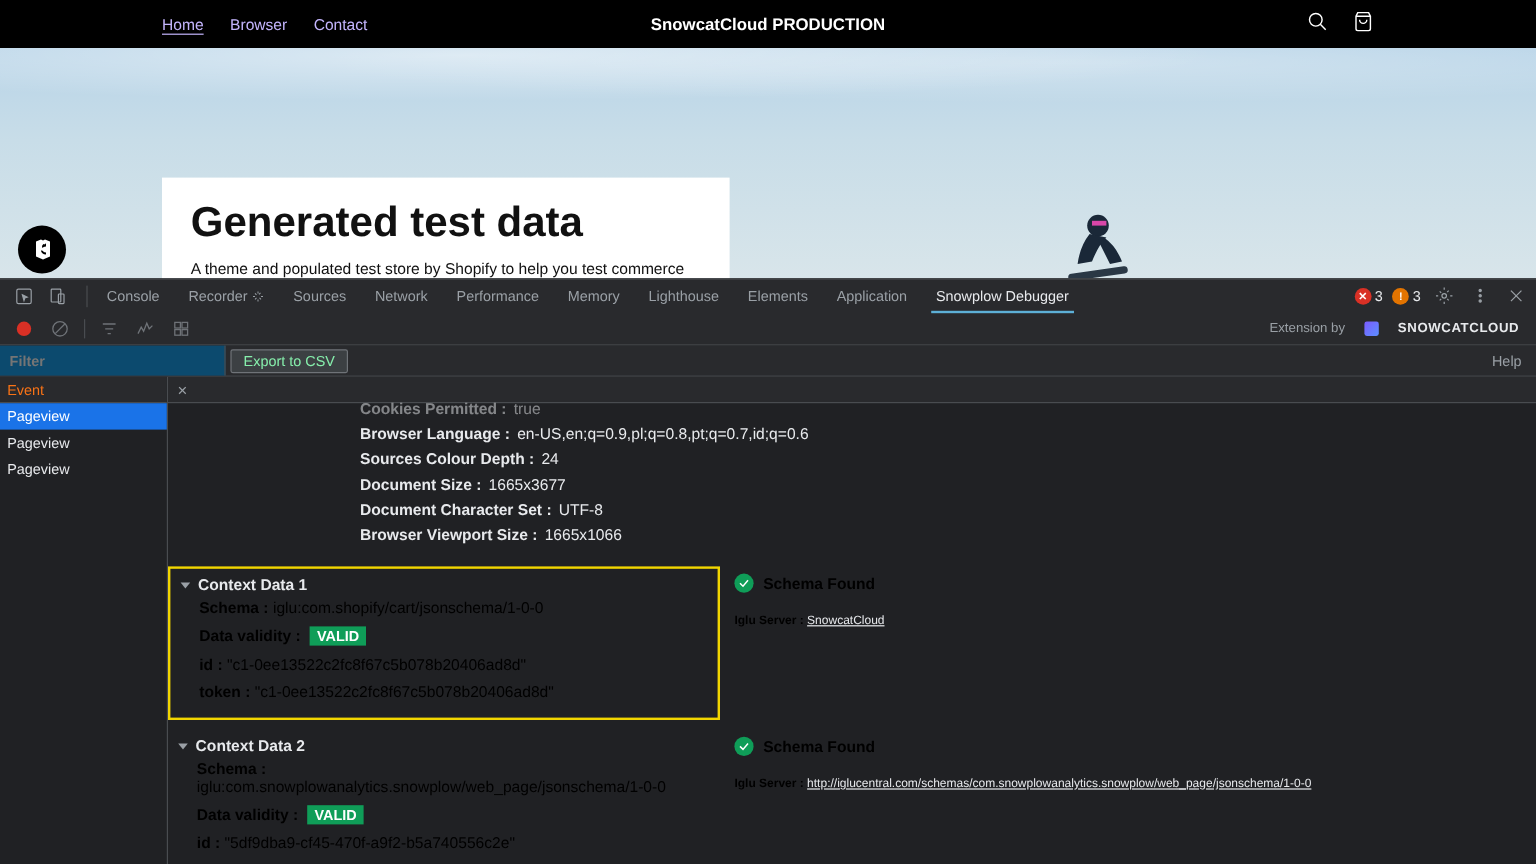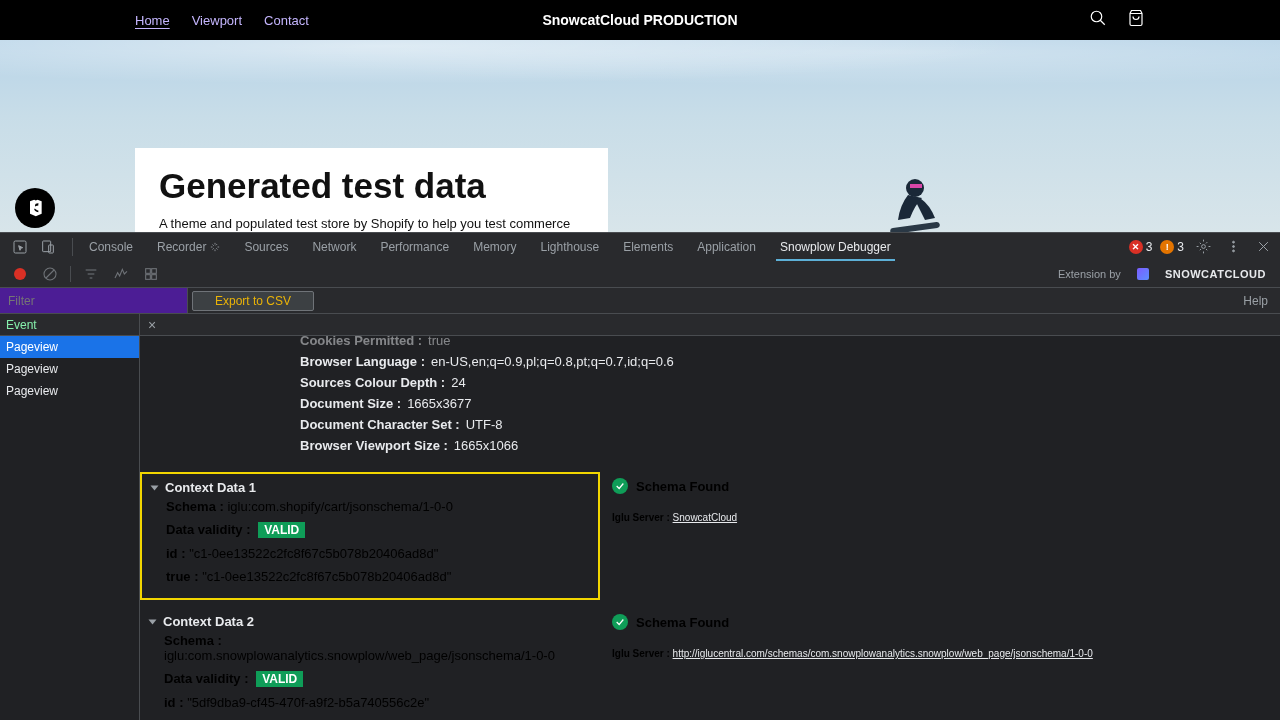--- a/index.html
+++ b/index.html
@@ -47,28 +47,28 @@
 .tb-icon { width: 24px; height: 24px; display: flex; align-items: center; justify-content: center; }
 .rec-dot { width: 12px; height: 12px; border-radius: 50%; background: #d93025; }
 .tb-icon svg { width:16px; height:16px; stroke:#6f7378; fill:none; stroke-width:1.6;}
 .tb-sep { width:1px; height:16px; background:#494c50; margin:0 2px;}
 .ext-label { margin-left: auto; font-size: 11px; color: #9aa0a6; display:flex; align-items:center; gap:16px; padding-right:6px;justify-content:center;}
 .ext-label .brand { font-weight: 700; letter-spacing: 0.5px; color:#e8eaed; }
 .ext-label .brand-icon { width:12px;height:12px; background:linear-gradient(135deg,#7b5cff,#5c8fff); border-radius:2px;}
 
 
 .filter-row { height: 26px; background: #292a2d; display: flex; align-items: center; border-bottom: 1px solid #494c50; }
-.filter-input { width: 188px; height: 100%; background: #4c1d95; border: none; color: #9aa0a6; font-size: 12px; padding: 0 8px; border-right: 1px solid #494c50; outline:none;}
-.export-btn { margin-left: 4px; height: 20px; padding: 0 22px; background: #3c4043; border: 1px solid #6f7378; color: #eab308; font-size: 12px; border-radius: 2px; cursor:pointer;}
+.filter-input { width: 188px; height: 100%; background: #0c4a6e; border: none; color: #9aa0a6; font-size: 12px; padding: 0 8px; border-right: 1px solid #494c50; outline:none;font-weight:bold;}
+.export-btn { margin-left: 4px; height: 20px; padding: 0 10px; background: #3c4043; border: 1px solid #6f7378; color: #86efac; font-size: 12px; border-radius: 2px; cursor:pointer;}
 .help-link { margin-left: auto; margin-right: 12px; font-size: 12px; color: #9aa0a6; cursor:pointer;}
 
 
 .main-split { display: flex; height: 406px; background: #202124; }
 .sidebar { width: 140px; background: #202124; border-right: 1px solid #494c50; }
-.side-header { height: 22px; display: flex; align-items: center; padding: 0 6px; font-size: 12px; color: #86efac; border-bottom: 1px solid #494c50; background:#292a2d;}
+.side-header { height: 22px; display: flex; align-items: center; padding: 0 6px; font-size: 12px; color: #f97316; border-bottom: 1px solid #494c50; background:#292a2d;}
 .side-item { height: 22px; display: flex; align-items: center; padding: 0 6px; font-size: 12px; color: #e8eaed; cursor:pointer;}
 .side-item.selected { background: #1a73e8; color: #fff; }
 
 .content { flex: 1; overflow: hidden; position: relative; }
 .tab-close { height: 22px; background: #292a2d; border-bottom: 1px solid #494c50; display:flex; align-items:center; padding-left:8px;}
 .tab-close .x { color:#9aa0a6; font-size:14px; cursor:pointer;}
 
 .details { padding: 0 0 0 0; color: #e8eaed; font-size: 13px; }
 .prop-row { padding: 3px 0 3px 160px; }
 .prop-row .k { font-weight: 600; }
@@ -89,21 +89,21 @@
 
 .context-block { display:flex; }
 .context-block .right-half { flex:1; border-left:0; padding:6px 12px;}
 </style>
 </head>
 <body>
 
 <div class="site-header">
   <div class="site-nav">
     <a href="#" class="active">Home</a>
-    <a href="#">Viewport</a>
+    <a href="#">Browser</a>
     <a href="#">Contact</a>
   </div>
   <div class="site-title">SnowcatCloud PRODUCTION</div>
   <div class="site-icons">
     <span><svg viewBox="0 0 24 24">
           <circle cx="10" cy="10" r="7"></circle>
           <line x1="21" y1="21" x2="15" y2="15"></line>
         </svg></span>
     <span><svg viewBox="0 0 24 24">
           <path d="M6 2L4 6v14a2 2 0 002 2h12a2 2 0 002-2V6l-2-4H6zM4 6h16M16 10a4 4 0 01-8 0"></path>
@@ -265,21 +265,21 @@
 
     <div class="context-block" style="margin-top:16px;">
       <div class="context-left highlighted" style="margin-left:0; width:460px; transform:translateX(0);">
         <div class="ctx-header">
             <span class="caret"></span>
             <span>Context Data 1</span>
           </div>
         <div class="ctx-line"><span class="k">Schema :</span> <span>iglu:com.shopify/cart/jsonschema/1-0-0</span></div>
         <div class="ctx-line"><span class="k">Data validity :</span> <span class="valid-badge">VALID</span></div>
         <div class="ctx-line"><span class="k">id :</span> <span>"c1-0ee13522c2fc8f67c5b078b20406ad8d"</span></div>
-        <div class="ctx-line"><span class="k">true :</span> <span>"c1-0ee13522c2fc8f67c5b078b20406ad8d"</span></div>
+        <div class="ctx-line"><span class="k">token :</span> <span>"c1-0ee13522c2fc8f67c5b078b20406ad8d"</span></div>
       </div>
       <div class="right-half">
         <div class="schema-found">
             <span class="check-icon">
               <svg viewBox="0 0 24 24">
                 <polyline points="4,12 10,18 20,6"></polyline>
               </svg>
             </span>
             <span>Schema Found</span>
           </div>

